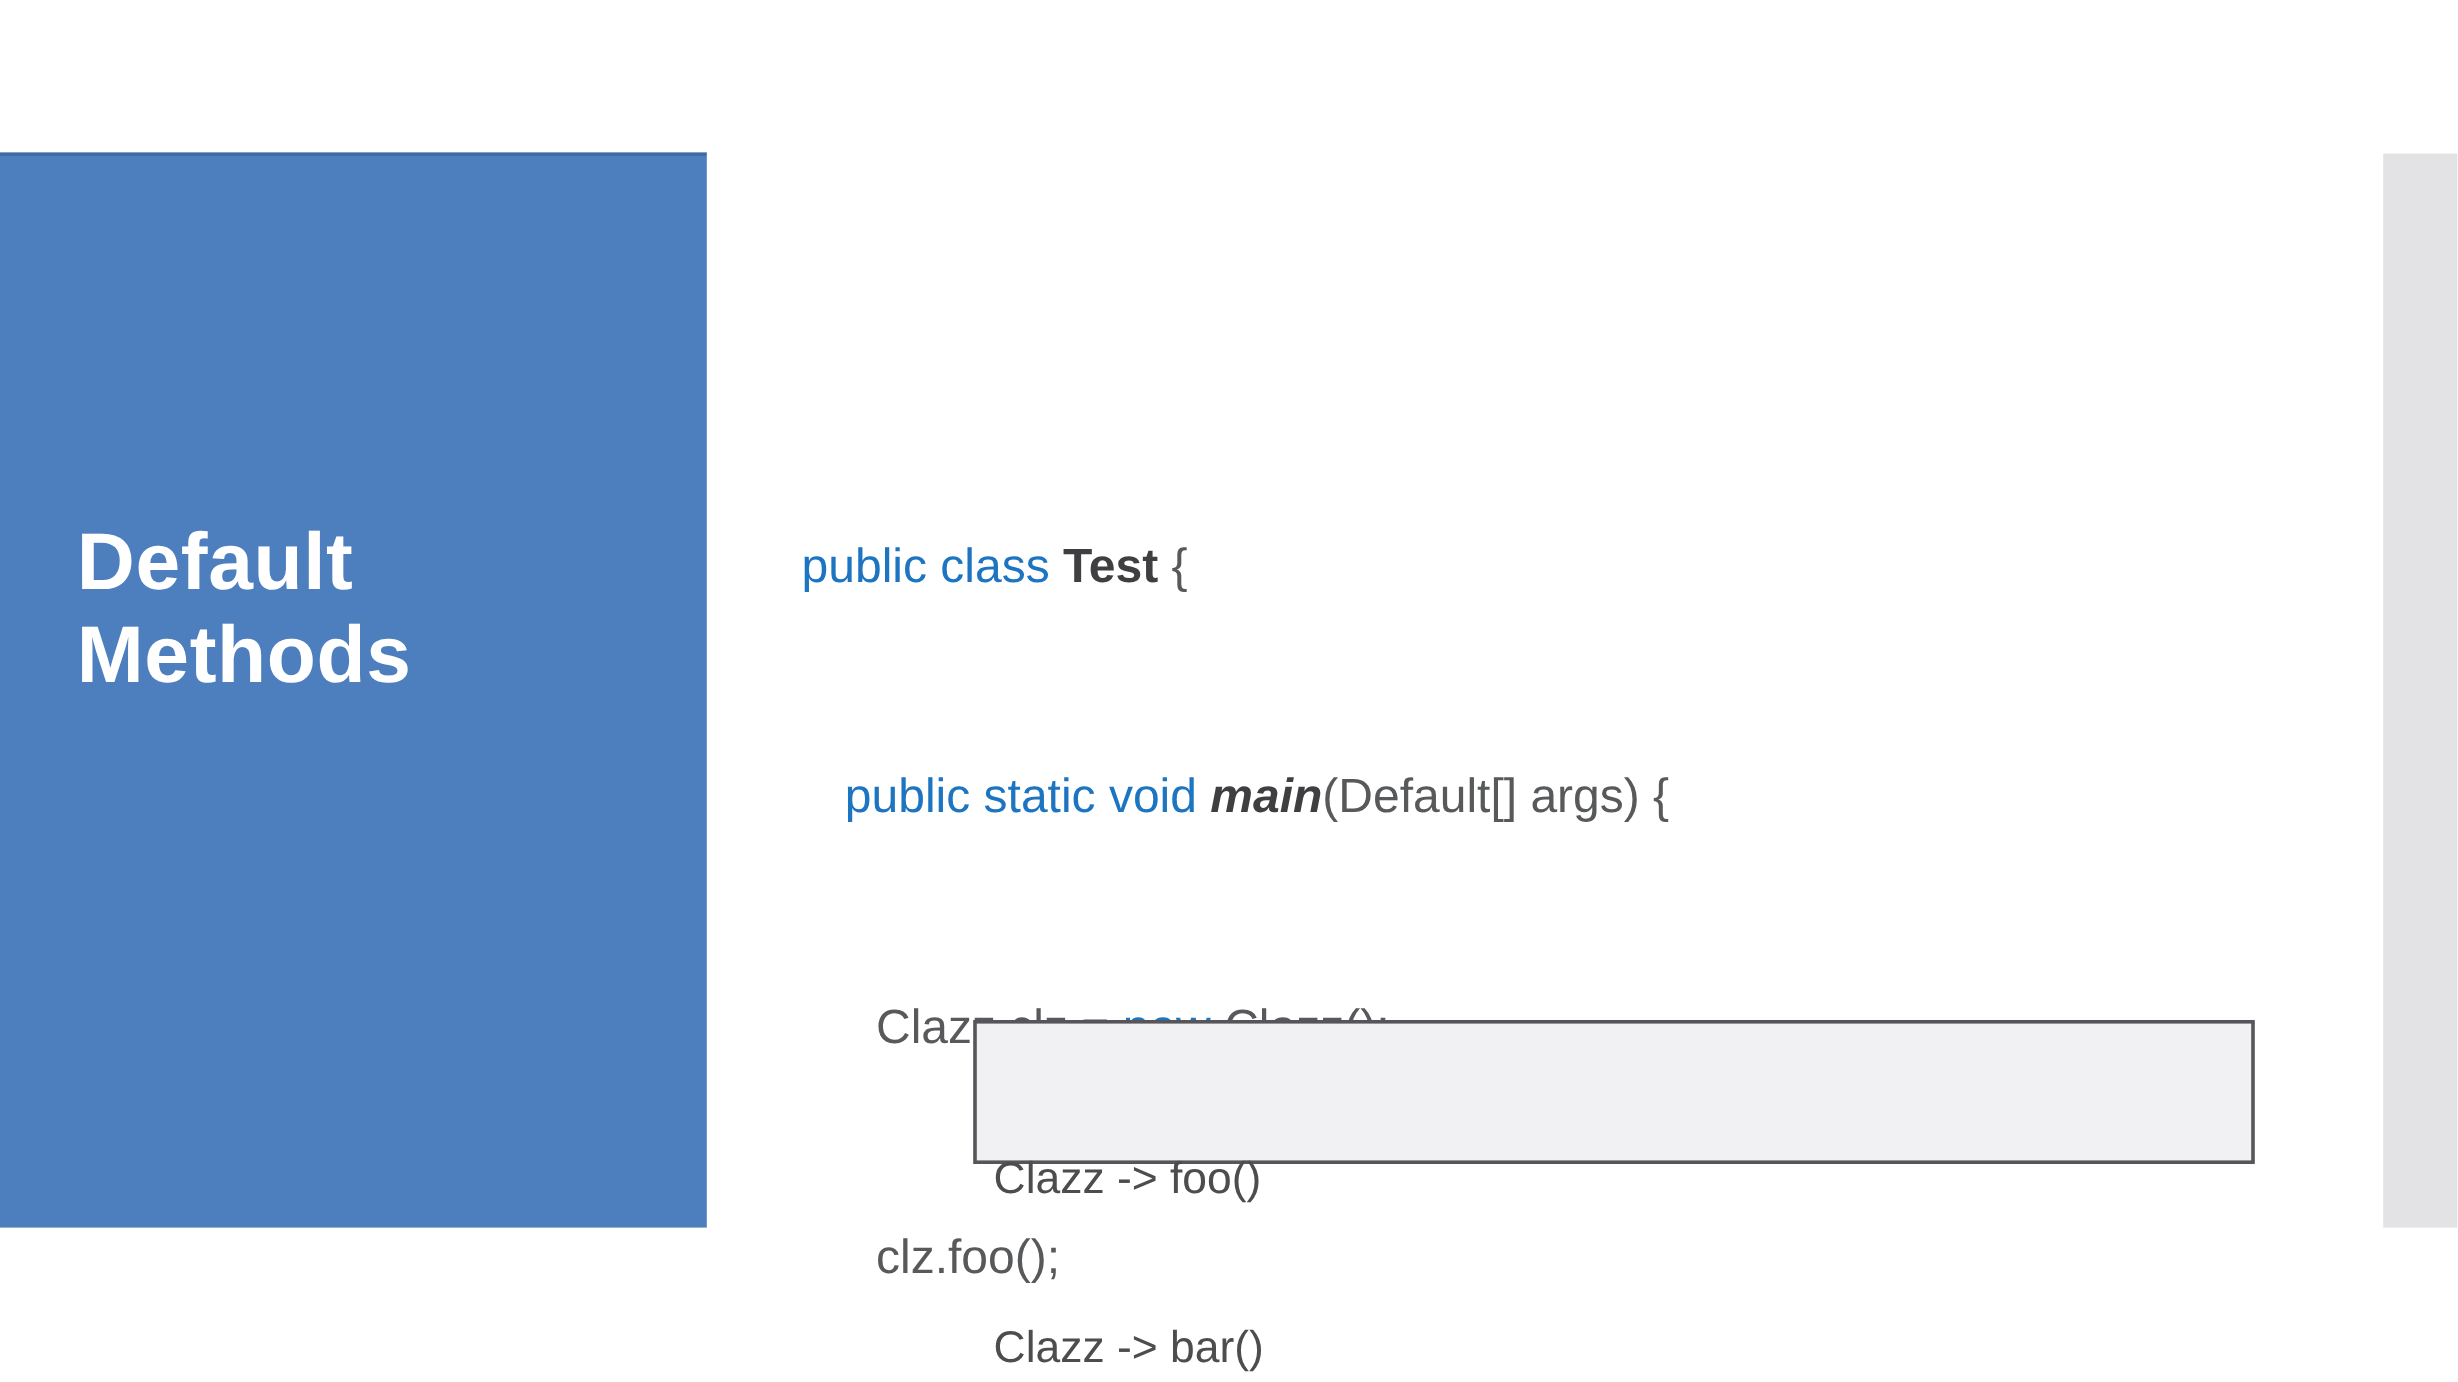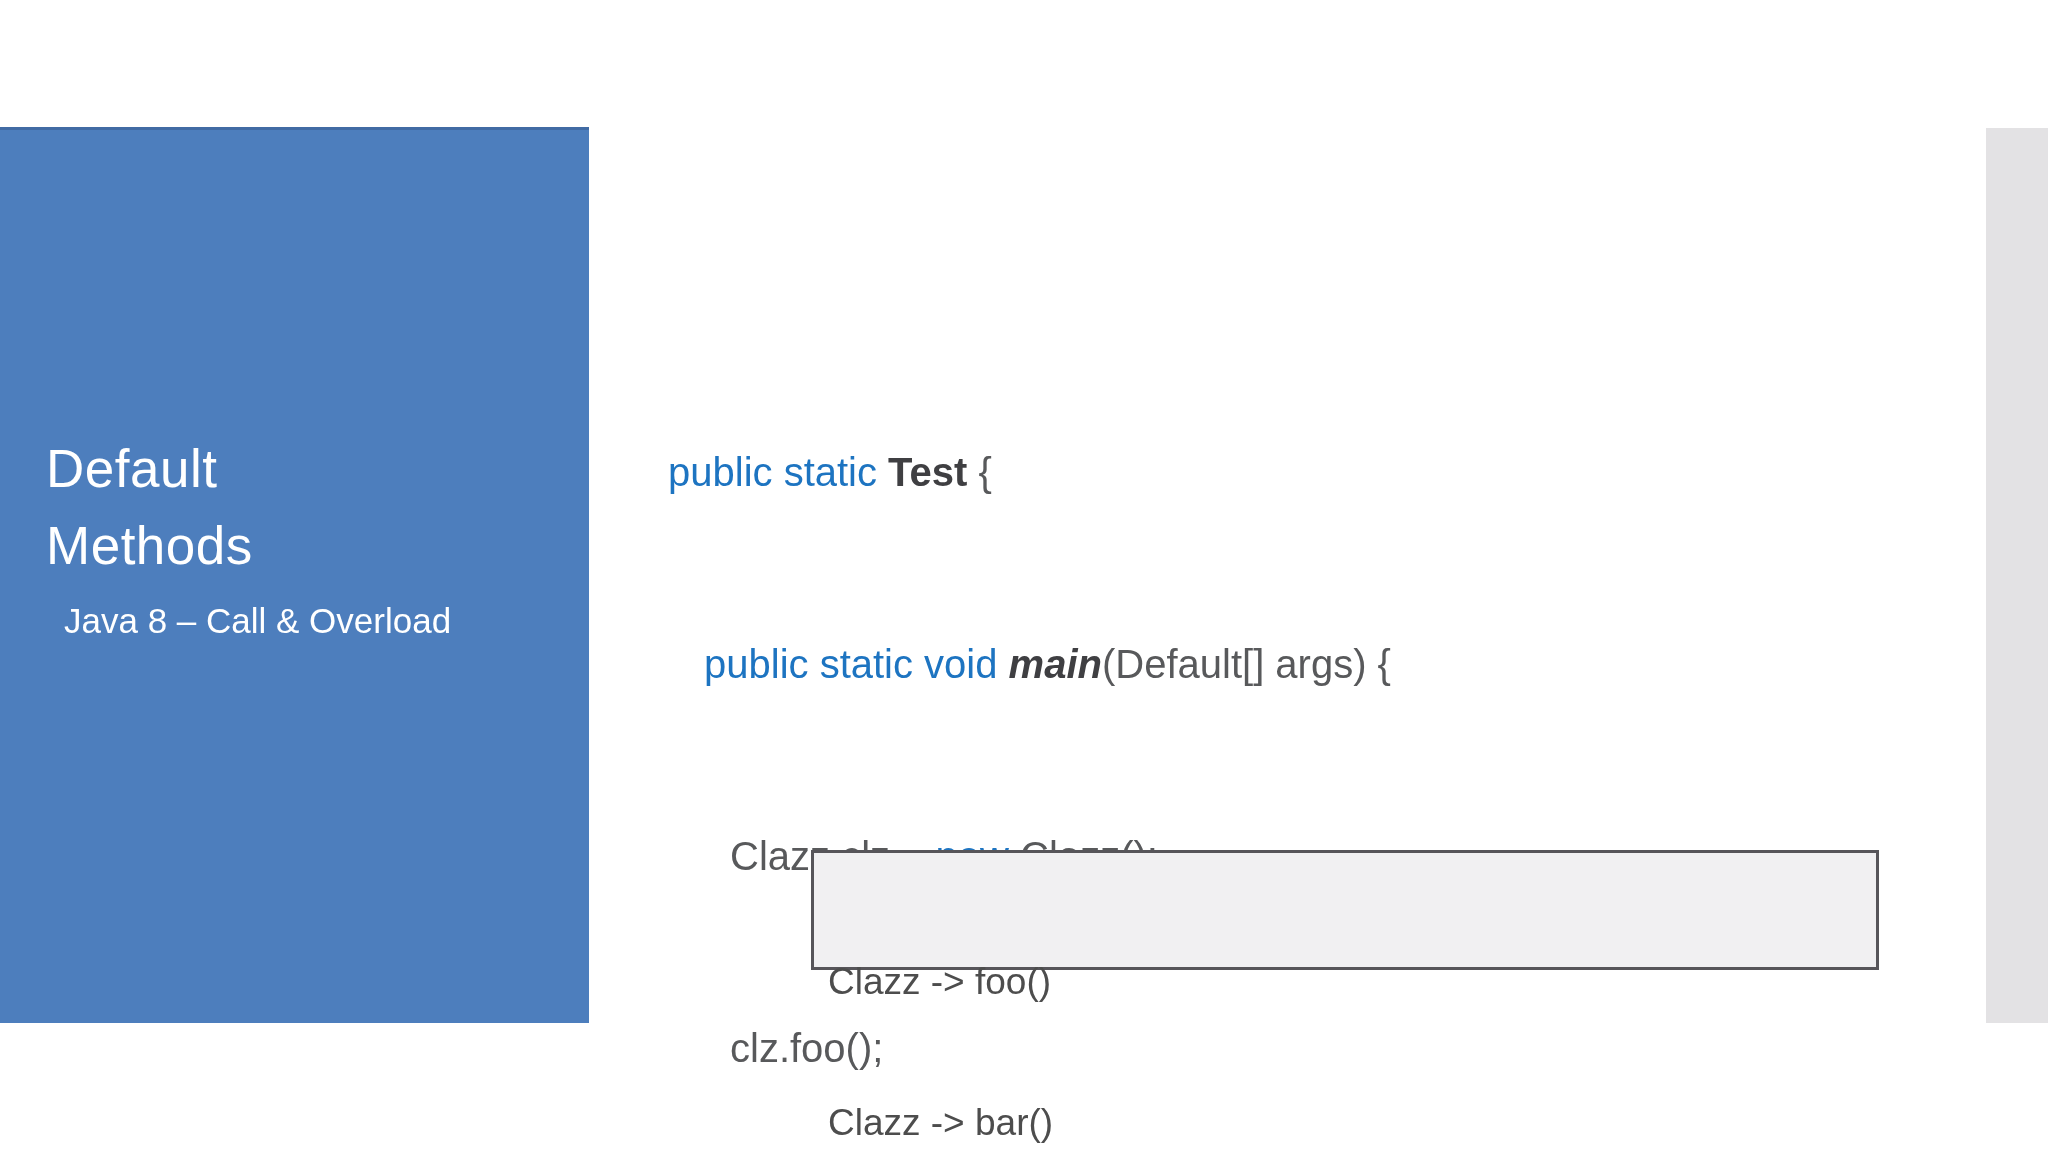--- a/index.html
+++ b/index.html
@@ -18,23 +18,23 @@
   body{font-family:"Liberation Sans", sans-serif;}
   .slide{position:relative;width:2048px;height:1152px;background:#ffffff;}
 
   
   .sidebar{
     position:absolute;left:0;top:127px;width:589px;height:896px;
     background:var(--sidebar-blue);
     border-top:3px solid rgba(30,50,90,0.25);
   }
   .title{
-    position:absolute;left:46px;top:300px;
+    position:absolute;left:64px;top:300px;
     color:var(--title-text);
-    font-size:53px;line-height:77px;font-weight:400;
+    font-size:67px;line-height:77px;font-weight:700;
     letter-spacing:0.5px;
   }
   .title .tl{display:block;}
   .subtitle{
     position:absolute;left:64px;top:470px;
     color:var(--title-text);
     font-size:35px;line-height:42px;font-weight:400;
   }
 
   
@@ -73,25 +73,24 @@
 </head>
 <body>
 
 <div class="slide">
 
   <div class="sidebar">
     <h1 class="title">
         <span class="tl">Default</span>
         <span class="tl">Methods</span>
       </h1>
-    <div class="subtitle">Java 8 – Call &amp; Overload</div>
   </div>
 
   <div class="code">
-    <div class="line ind0"><span class="kw">public static </span><span class="em">Test</span><span class="pl"> {</span></div>
+    <div class="line ind0"><span class="kw">public class </span><span class="em">Test</span><span class="pl"> {</span></div>
     <div class="line ind1"><span class="kw">public static void </span><span class="em it">main</span><span class="pl">(Default[] args) {</span></div>
     <div class="line ind2"><span class="pl">Clazz clz = </span><span class="kw">new</span><span class="pl"> Clazz();</span></div>
     <div class="line ind2"><span class="pl">clz.foo();</span></div>
     
     
     
     
   </div>
 
   <div class="outbox">

